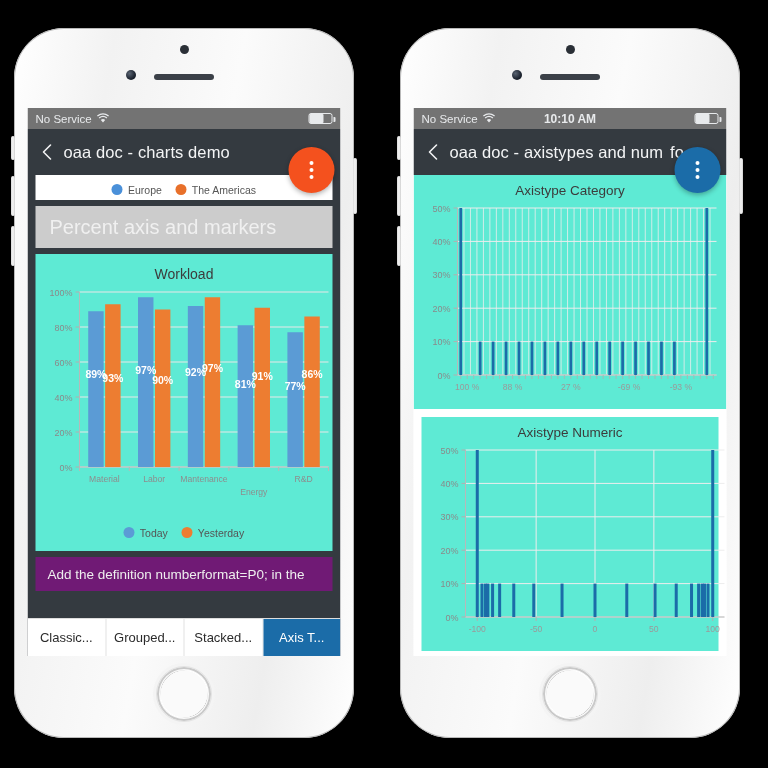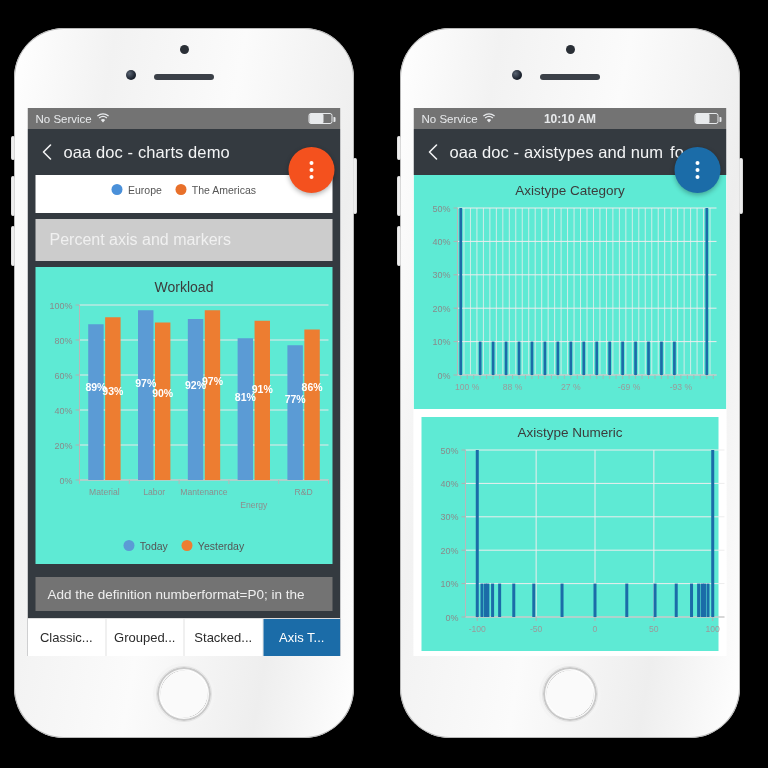--- a/index.html
+++ b/index.html
@@ -103,24 +103,24 @@
     flex-direction: column; gap: 3px; z-index: 9; box-shadow: 0 2px 5px rgba(0,0,0,.3);
   }
   .fab i { width: 4px; height: 4px; border-radius: 50%; background: #fff; display:block; }
 
   
   .body { background: #343a40; height: calc(100% - 67px); overflow: hidden; position: relative; }
   .card { background: #fff; margin: 0 8px; }
   .section-hdr {
     background: #cccccc; color: #f0f0f0; margin: 6px 8px;
     height: 42px; display: flex; align-items: center; padding: 0 14px;
-    font-size: 16px; white-space: nowrap; overflow: hidden;
+    font-size: 20px; white-space: nowrap; overflow: hidden;
   }
   .hint {
-    background: #737373; color: #eeeeee; margin: 13px 8px;
+    background: #701a75; color: #eeeeee; margin: 6px 8px;
     height: 34px; display: flex; align-items: center; padding: 0 12px;
     font-size: 13.5px; white-space: nowrap; overflow: hidden;
   }
 
   
   .chart-card { background:#5eead4; margin: 0 8px; padding: 6px 4px 4px; }
   .chart-title { text-align:center; font-size: 14px; color:#3c3c3c; padding: 6px 0 2px; }
   .chart-title.sm { font-size: 13.5px; }
   .legend { display:flex; justify-content:center; gap: 14px; align-items:center; padding: 4px 0 6px; }
   .legend span.dot { width: 11px; height: 11px; border-radius:50%; display:inline-block; margin-right:5px; vertical-align:-1px;}
@@ -182,21 +182,21 @@
         <div class="apptitle">oaa doc - charts demo</div>
         <div class="fab" id="fab-left" style="background: rgb(244, 81, 30);">
           <i></i>
           <i></i>
           <i></i>
         </div>
       </div>
 
       <div class="body">
 
-        <div class="card" style="height:38px;overflow:hidden;position:relative;">
+        <div class="card" style="height:25px;overflow:hidden;position:relative;">
           <div style="position:absolute;top:-7px;left:0;right:0;display:flex;justify-content:space-around;font-size:8px;color:#9a9a9a;">
             <span>1/1/2017</span>
             <span>1/1/2017</span>
             <span>1/1/2</span>
           </div>
           <div class="legend" style="padding:5px 0 0">
             <span>
               <span class="dot" id="pl-dot0" style="background: rgb(74, 144, 217);"></span><span class="lbl">Europe</span>
             </span>
             <span>

